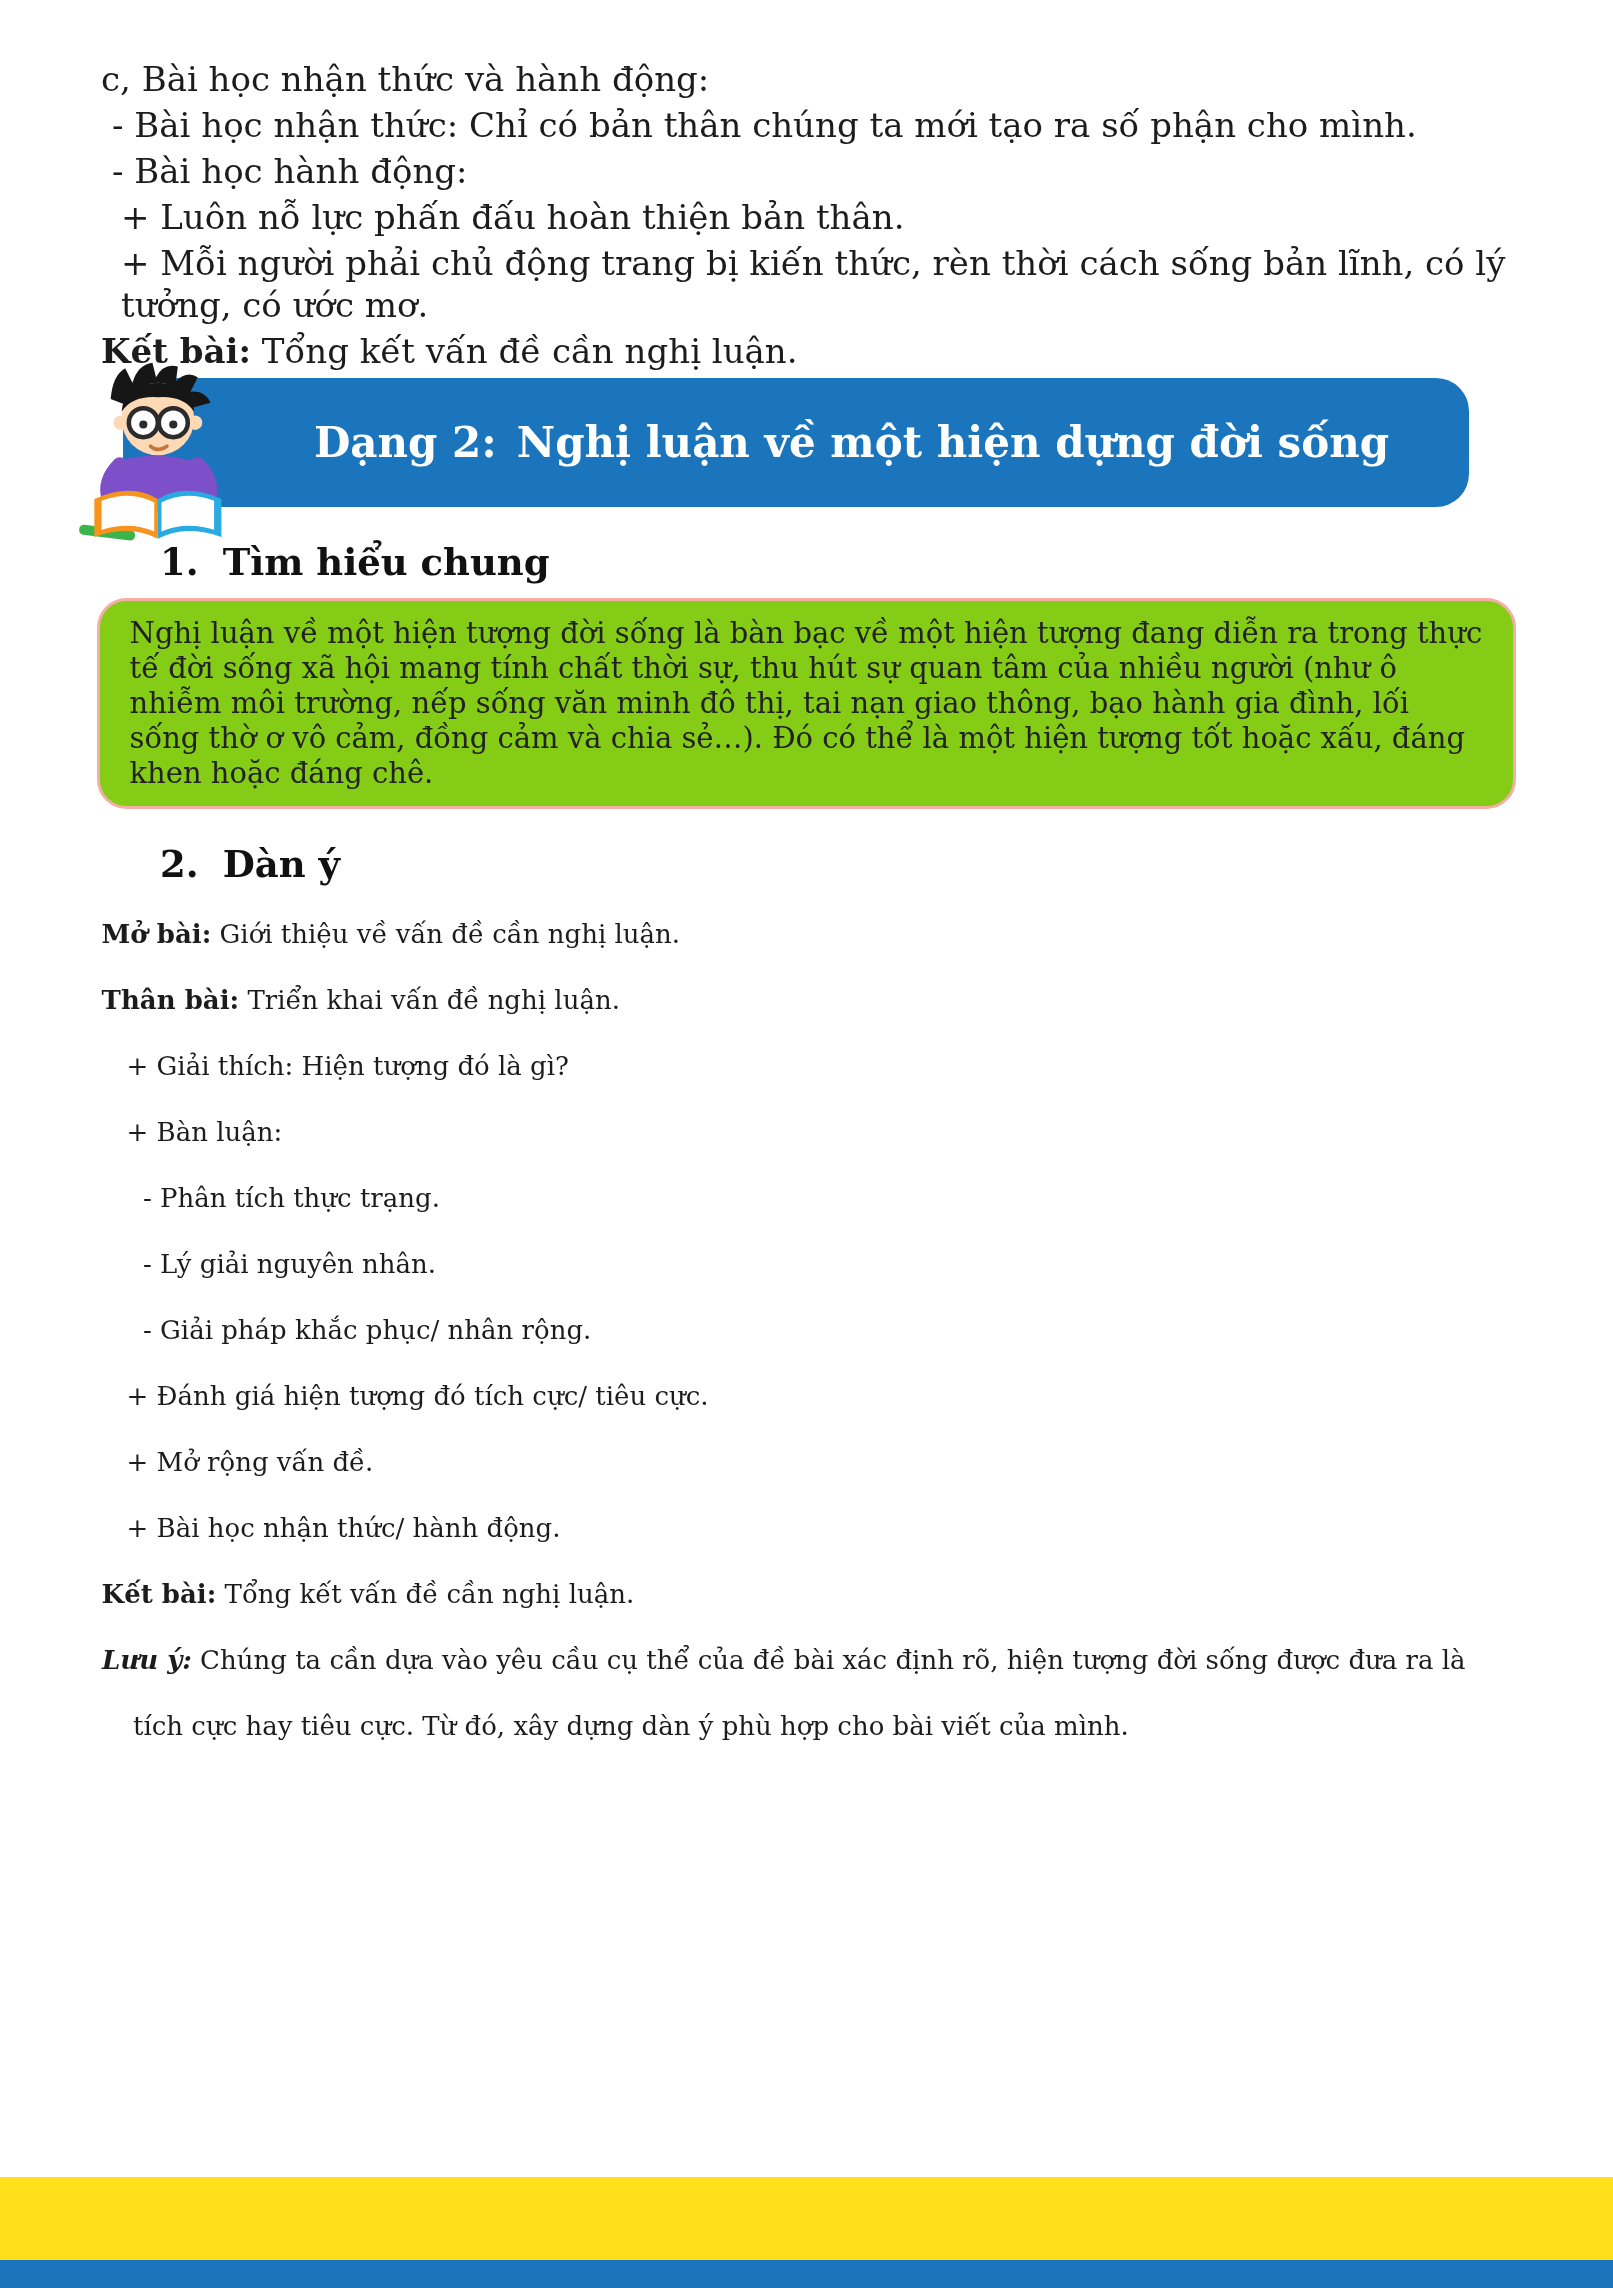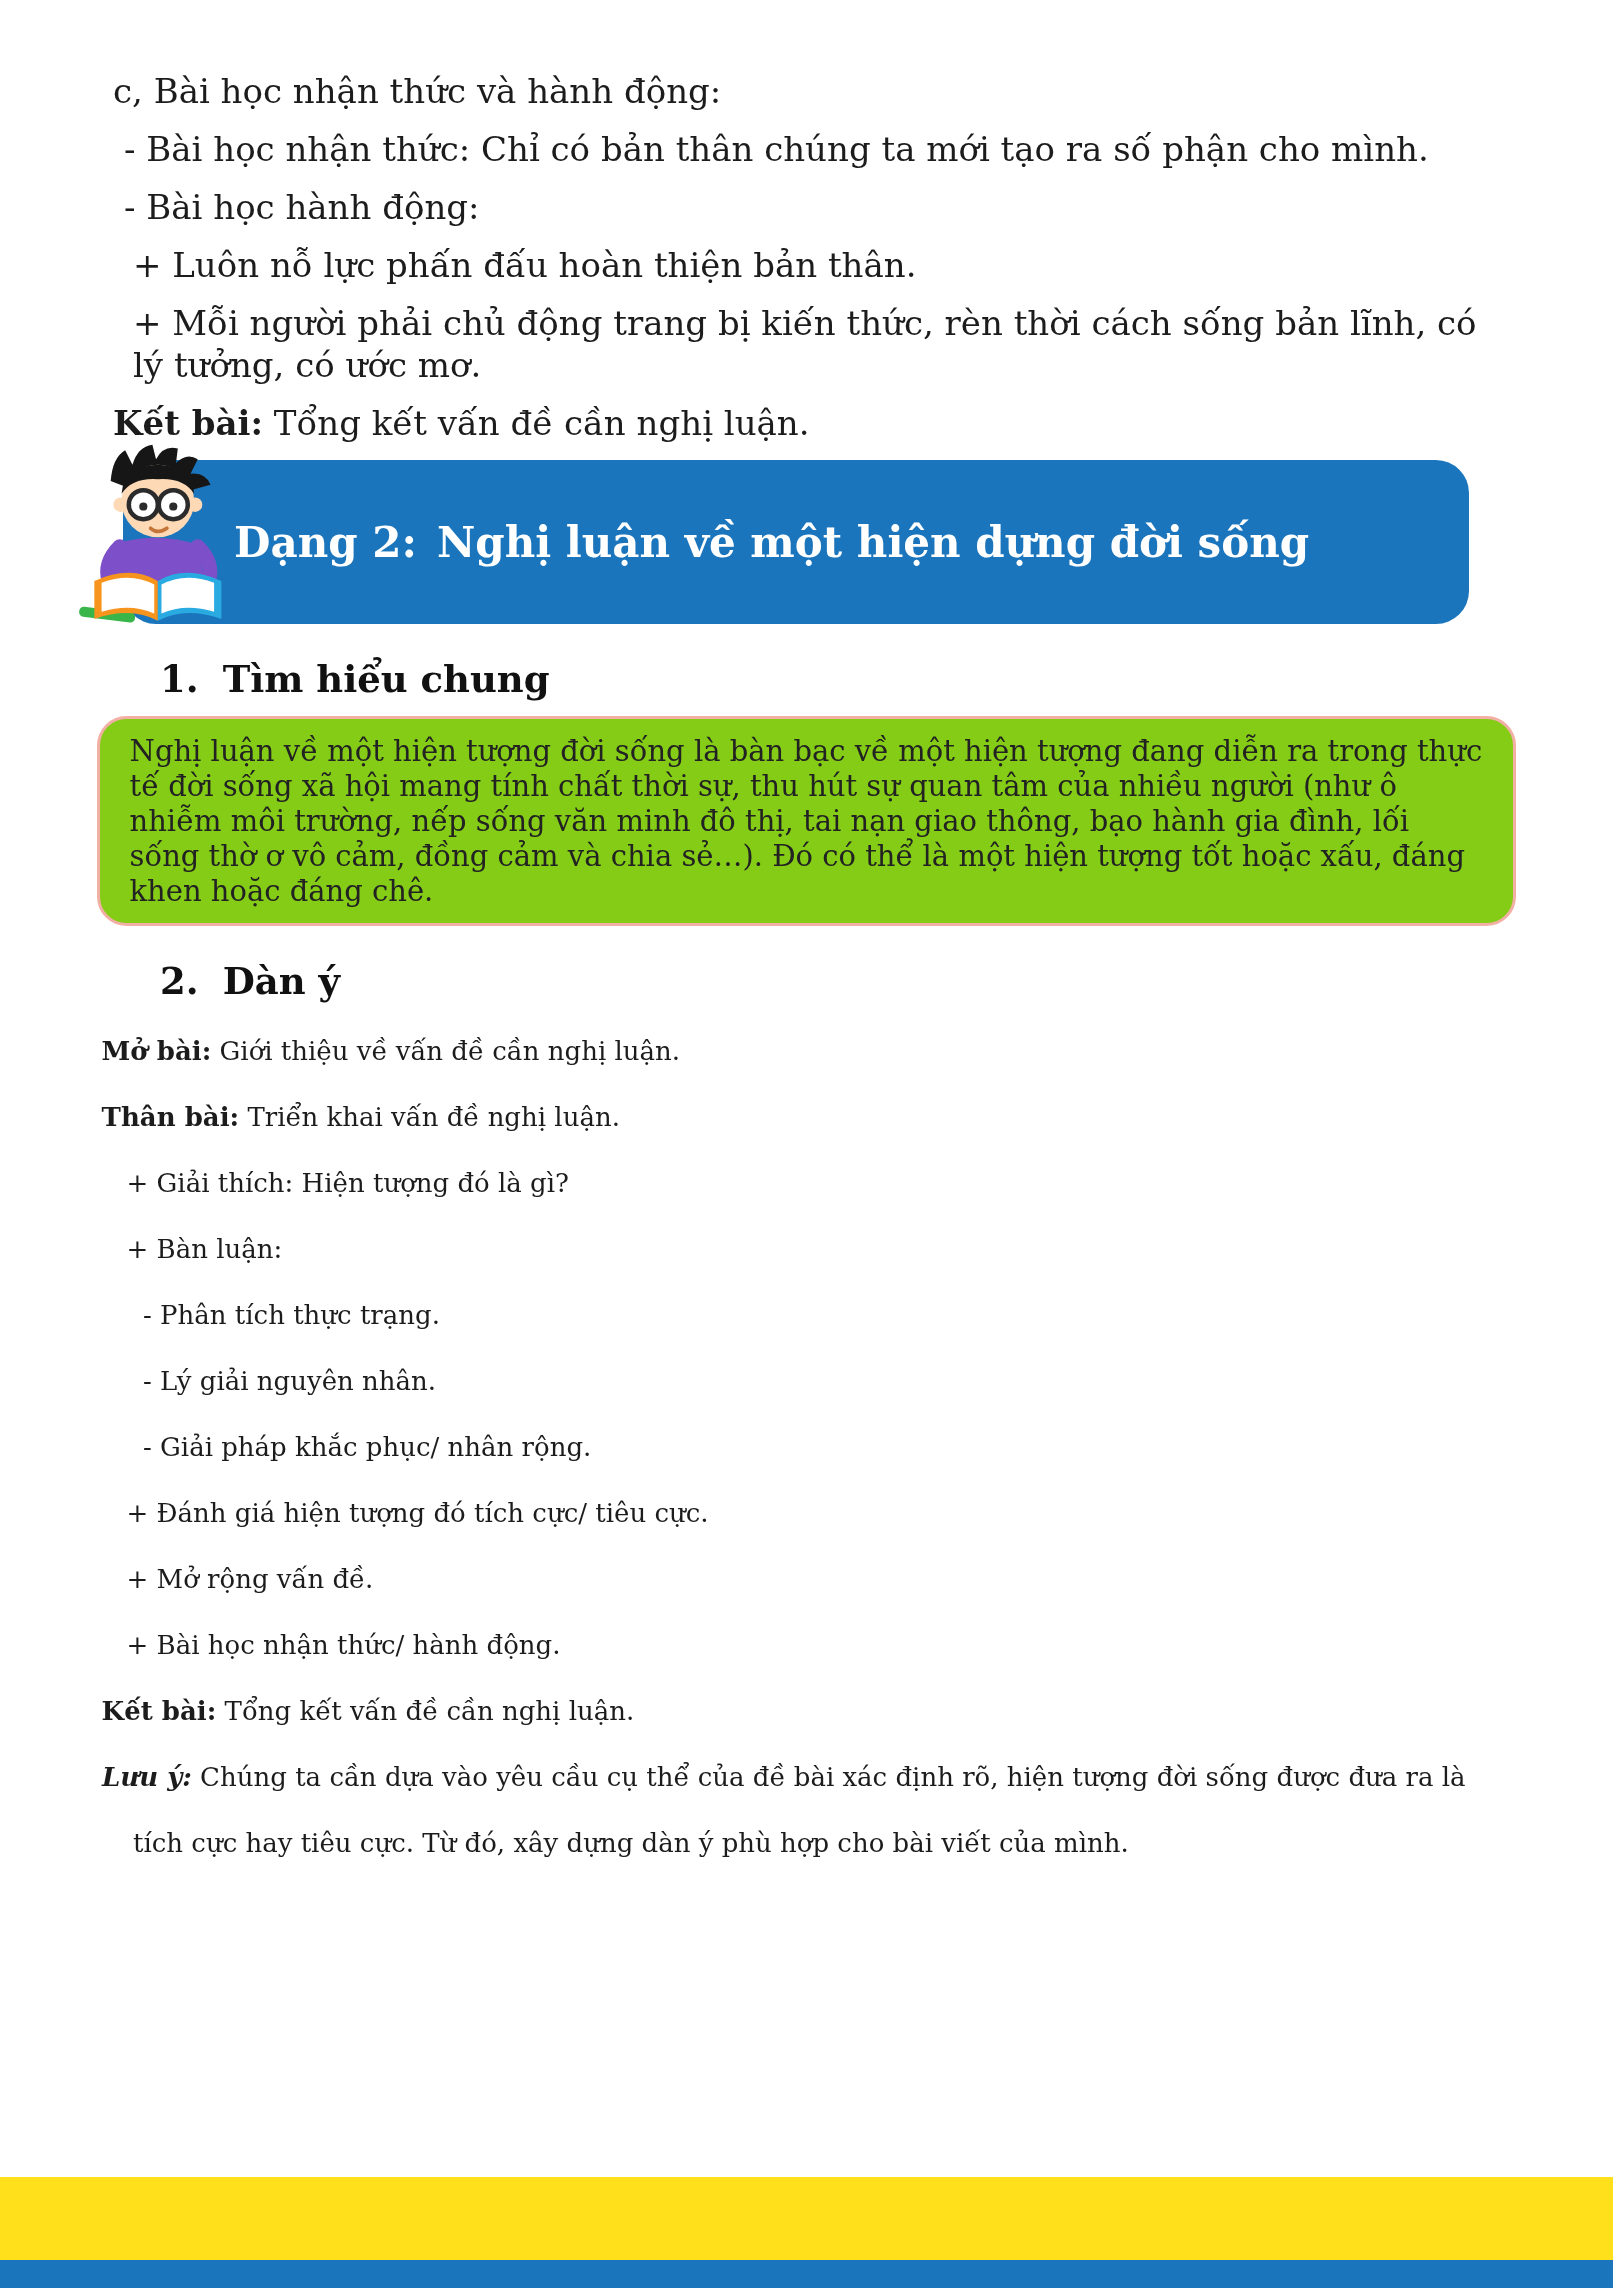--- a/index.html
+++ b/index.html
@@ -12,39 +12,39 @@
     overflow: hidden;
   }
   .content {
     position: absolute;
     top: 54px; left: 97px;
     width: 1419px;
   }
 
   
   .intro p {
-    margin: 16px;
+    margin: 4px;
     font-size: 34px;
     line-height: 42px;
   }
   .intro p b { font-weight: bold; }
   .ind-a { padding-left: 11px; }
   .ind-b { padding-left: 20px; }
 
   
   .banner {
     position: relative;
     margin: 5.5px 0 0 26px;
     width: 1346px;
-    height: 164px;
+    height: 129px;
     background: #1B75BC;
     border-radius: 33px;
     display: flex;
     align-items: center;
-    justify-content: flex-start;
+    justify-content: center;
   }
   .banner-text {
     display: flex;
     gap: 20px;
     color: #ffffff;
     font-weight: bold;
     font-size: 42px;
     padding-left: 111px;
   }
   .character {

